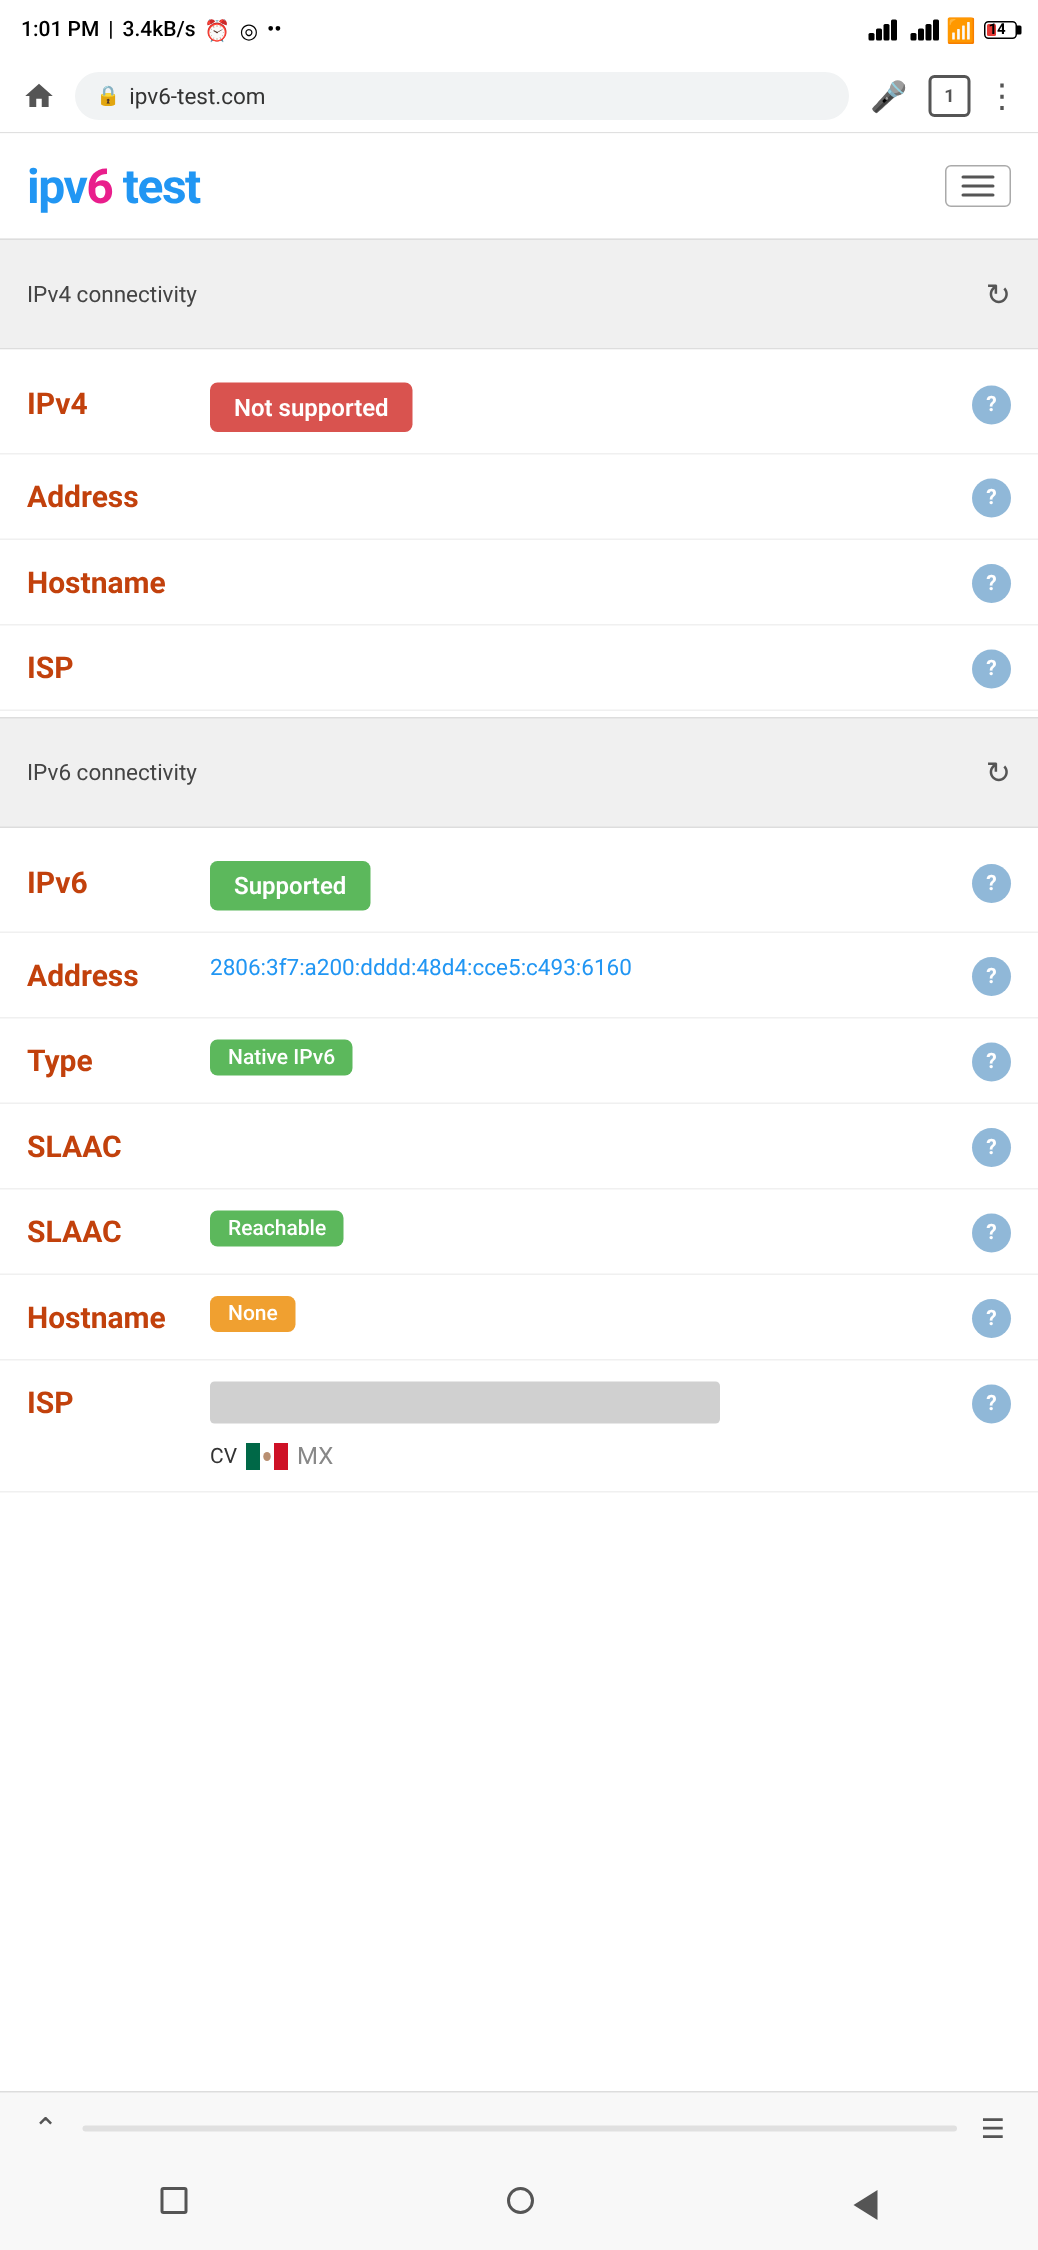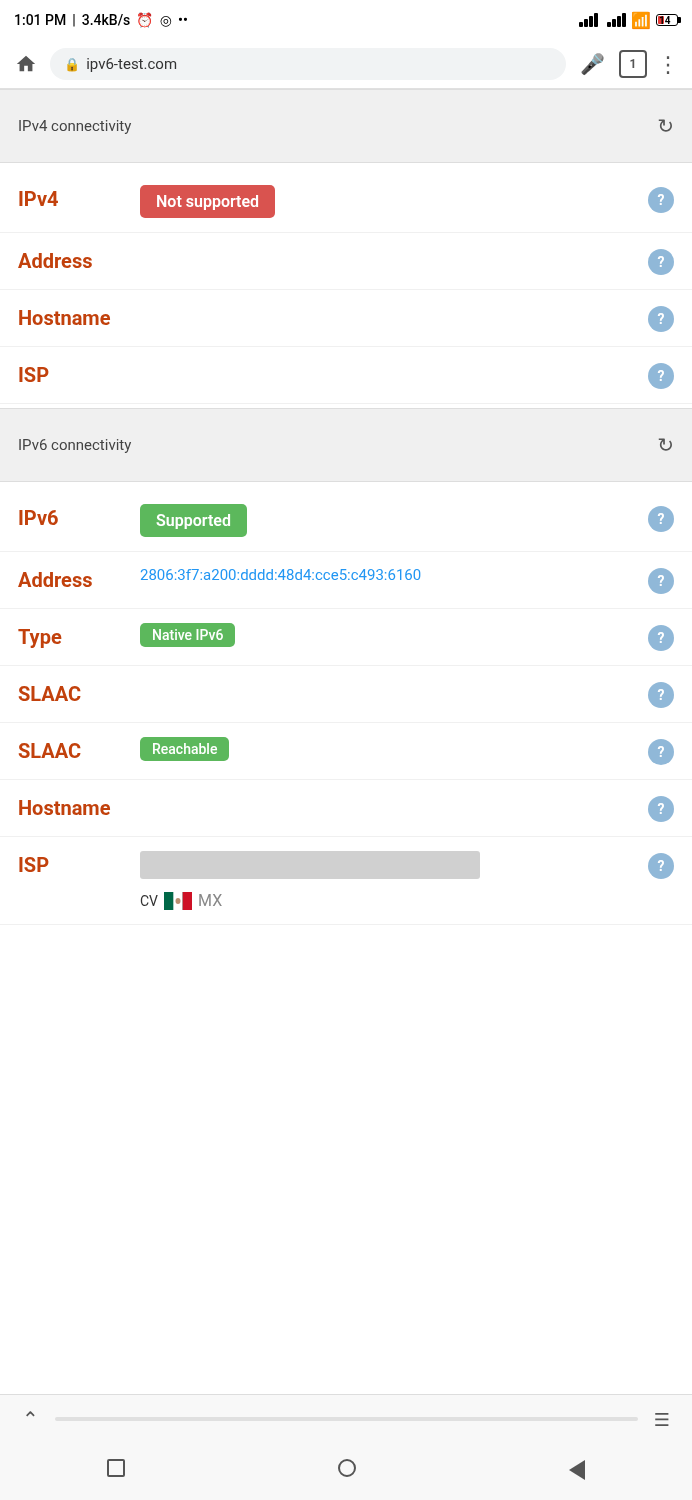--- a/index.html
+++ b/index.html
@@ -373,20 +373,30 @@
   </div>
   <div class="mic-btn">🎤</div>
   <div class="tab-btn">
     <span>1</span>
   </div>
   <div class="menu-btn">⋮</div>
 </div>
 
 <div class="page-content">
 
+  <div class="site-header">
+    <div class="site-logo">
+      <span class="logo-ipv">ipv</span><span class="logo-6">6</span><span class="logo-test"> test</span>
+    </div>
+    <div class="hamburger-btn">
+      <div class="ham-line"></div>
+      <div class="ham-line"></div>
+      <div class="ham-line"></div>
+    </div>
+  </div>
 
   <div class="section-header">
     <span class="section-title">IPv4 connectivity</span>
     <span class="refresh-icon">↻</span>
   </div>
 
   <div class="info-section">
 
     <div class="info-row">
       <span class="info-label">IPv4</span>
@@ -454,20 +464,23 @@
     <div class="info-row">
       <span class="info-label">SLAAC</span>
       <div class="info-value">
         <span class="badge-green-small">Reachable</span>
       </div>
       <div class="info-help">?</div>
     </div>
 
     <div class="info-row">
       <span class="info-label">Hostname</span>
+      <div class="info-value">
+        <span class="badge-orange-small">None</span>
+      </div>
       <div class="info-help">?</div>
     </div>
 
     <div class="info-row" style="align-items: flex-start;">
       <span class="info-label">ISP</span>
       <div class="info-value" style="flex-direction: column; align-items: flex-start; gap: 6px;">
         <div class="isp-blurred"></div>
         <div class="isp-flag-row">
           <span>CV</span>
 

